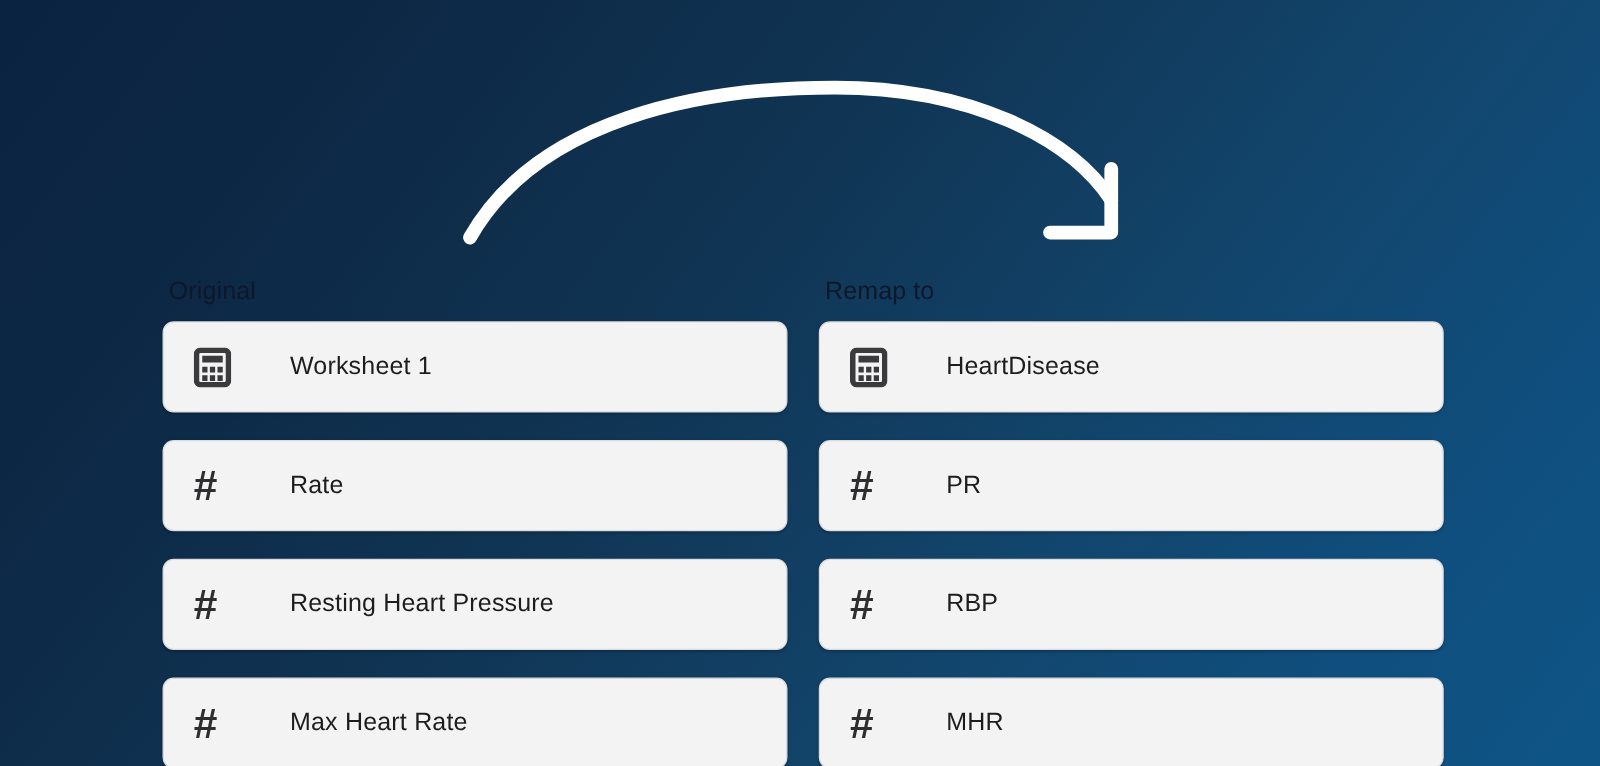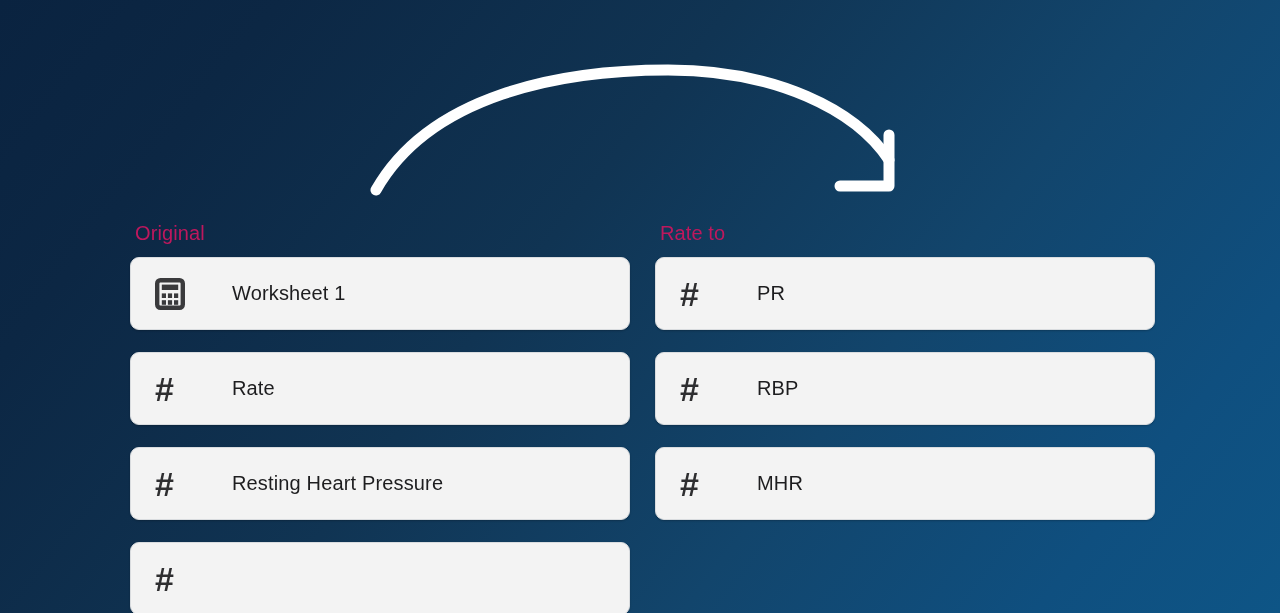--- a/index.html
+++ b/index.html
@@ -42,21 +42,21 @@
     display: flex;
     gap: 25px;
   }
 
   .column {
     width: 500px;
     flex: 0 0 500px;
   }
 
   .col-label {
-    color: #be185d;
+    color: #0f172a;
     font-size: 20px;
     line-height: 24px;
     letter-spacing: 0.1px;
     margin-bottom: 12px;
     padding-left: 5px;
     white-space: nowrap;
   }
 
   .card-list {
     display: flex;
@@ -145,30 +145,46 @@
         <span class="card-icon">
           <span class="hash-glyph">#</span>
         </span>
         <span class="card-text">Resting Heart Pressure</span>
       </div>
 
       <div class="card">
         <span class="card-icon">
           <span class="hash-glyph">#</span>
         </span>
+        <span class="card-text">Max Heart Rate</span>
       </div>
 
     </div>
   </div>
 
   <div class="column">
-    <div class="col-label">Rate to</div>
+    <div class="col-label">Remap to</div>
 
     <div class="card-list">
 
+      <div class="card">
+        <span class="card-icon">
+          <svg width="30" height="32" viewBox="0 0 30 32">
+            <rect x="2.2" y="2.2" width="25.6" height="27.6" rx="3.2" ry="3.2" fill="none" stroke="#3a3a3c" stroke-width="4.4"></rect>
+            <rect x="6.8" y="6.6" width="16.4" height="5.4" fill="#3a3a3c"></rect>
+            <rect x="6.8" y="15.4" width="4.2" height="4.6" fill="#3a3a3c"></rect>
+            <rect x="12.9" y="15.4" width="4.2" height="4.6" fill="#3a3a3c"></rect>
+            <rect x="19" y="15.4" width="4.2" height="4.6" fill="#3a3a3c"></rect>
+            <rect x="6.8" y="22.2" width="4.2" height="4.6" fill="#3a3a3c"></rect>
+            <rect x="12.9" y="22.2" width="4.2" height="4.6" fill="#3a3a3c"></rect>
+            <rect x="19" y="22.2" width="4.2" height="4.6" fill="#3a3a3c"></rect>
+          </svg>
+        </span>
+        <span class="card-text">HeartDisease</span>
+      </div>
 
       <div class="card">
         <span class="card-icon">
           <span class="hash-glyph">#</span>
         </span>
         <span class="card-text">PR</span>
       </div>
 
       <div class="card">
         <span class="card-icon">

